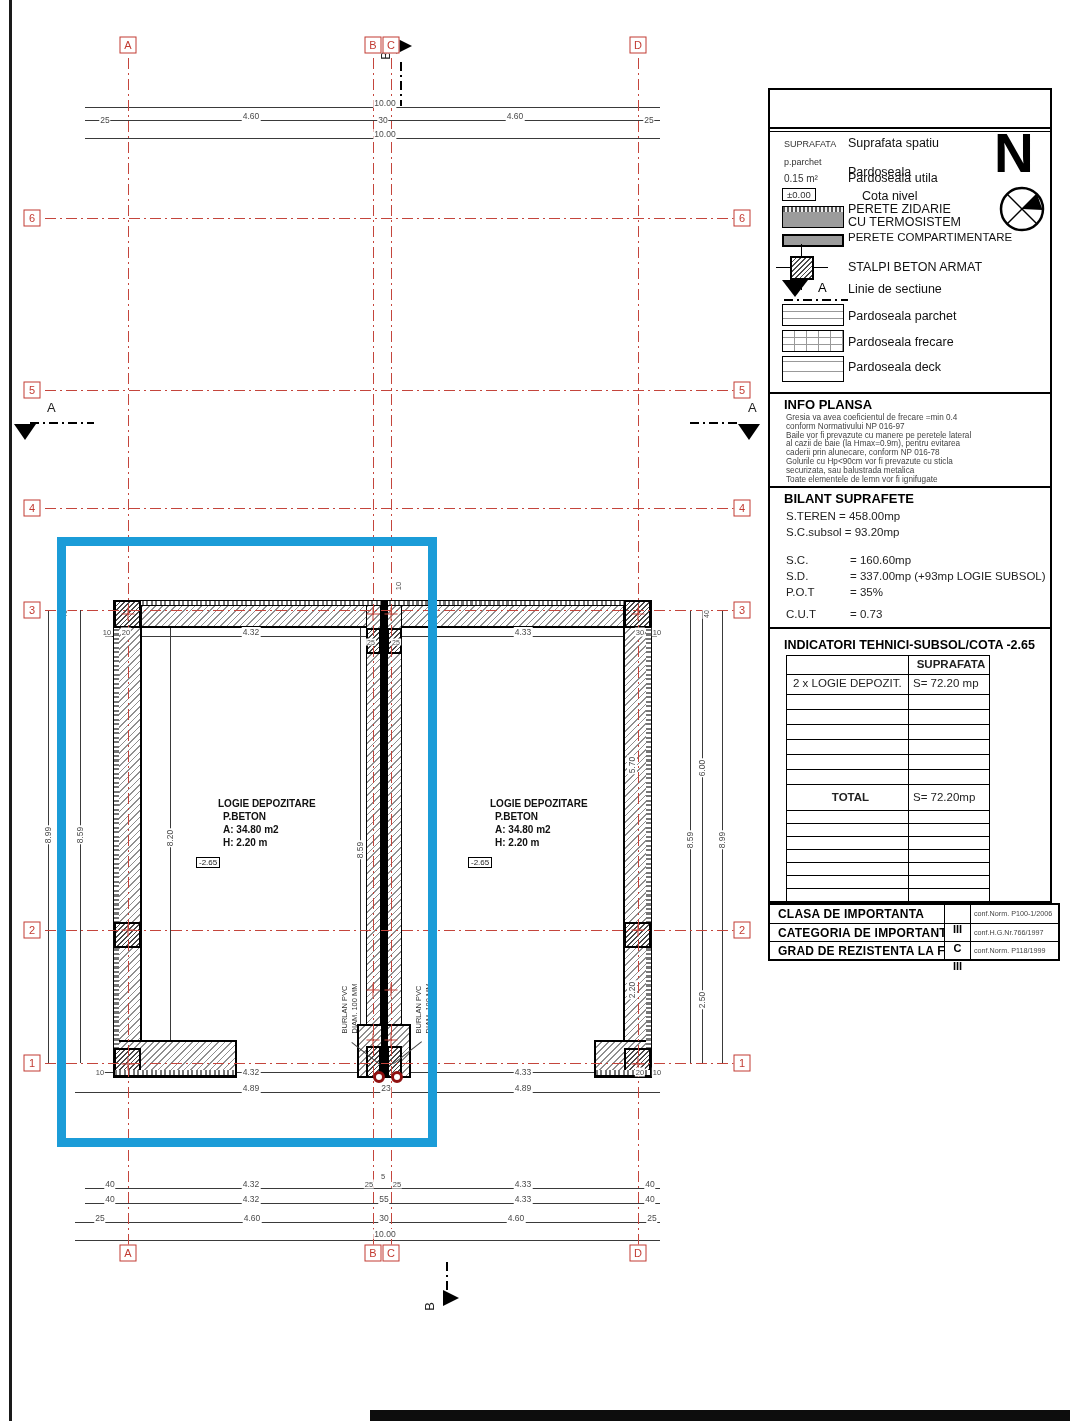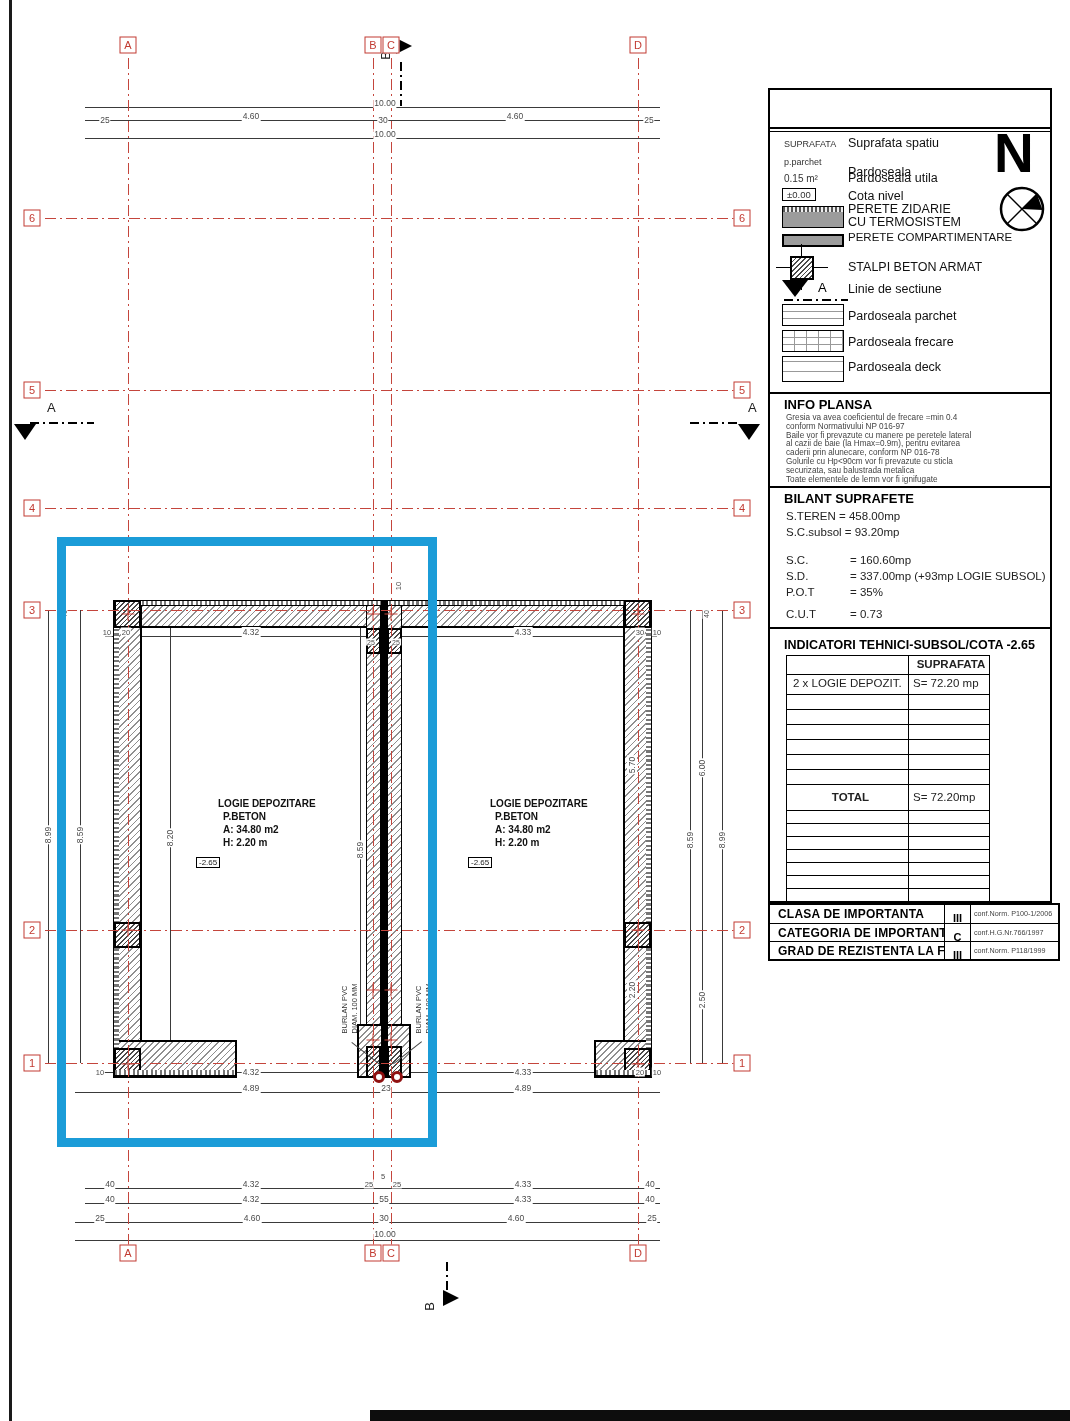--- a/index.html
+++ b/index.html
@@ -51,21 +51,21 @@
 .bl-k{display:inline-block;width:64px}
 #itable{position:absolute;left:16px;top:565px;width:204px;border:1.3px solid #000;background:#fff}
 .it-row{display:flex;border-top:1px solid #000}
 .it-row.first{border-top:none}
 .it-c1{width:122px;border-right:1px solid #000;font-size:11.5px;padding:2px 0 0 6px;color:#222}
 .it-c2{flex:1;font-size:11.5px;padding:2px 0 0 4px;color:#222}
 #clasa{position:absolute;left:768px;top:903px;width:292px;border:2px solid #000;background:#fff;z-index:8}
 .cl-row{display:flex;height:18px;border-top:1.5px solid #000}
 .cl-row.first{border-top:none}
 .cl-l{flex:1;font-weight:bold;font-size:12px;padding:2px 0 0 8px;letter-spacing:.2px;white-space:nowrap;overflow:hidden}
-.cl-v{width:26px;border-left:1.5px solid #000;font-weight:bold;font-size:11px;text-align:center;padding-top:7px}
+.cl-v{width:26px;border-left:1.5px solid #000;font-weight:bold;font-size:11px;text-align:center;padding-top:18px}
 .cl-r{width:88px;border-left:1.5px solid #000;font-size:7.2px;color:#444;padding:4px 0 0 3px;white-space:nowrap;overflow:hidden}
 </style>
 </head>
 <body>
 
 <div id="sheet">
 
   <div id="lborder"></div>
   <div id="bbar"></div>
 
@@ -270,21 +270,21 @@
     <div class="lg" style="top:37px;left:0;right:0;border-top:2px solid #000"></div>
     <div class="lg" style="top:41px;left:0;right:0;border-top:1px solid #000"></div>
 
     <span class="lg lg-sym" style="left:14px;top:49px">SUPRAFATA</span>
     <span class="lg lg-lab" style="left:78px;top:46px">Suprafata spatiu</span>
     <span class="lg lg-sym" style="left:14px;top:67px">p.parchet</span>
     <span class="lg lg-lab" style="left:78px;top:75px">Pardoseala</span>
     <span class="lg lg-sym" style="left:14px;top:83px;font-size:10px">0.15 m²</span>
     <span class="lg lg-lab" style="left:78px;top:81px">Pardoseala utila</span>
     <span class="lg lg-sym" style="left:12px;top:98px;border:1px solid #000;padding:0 4px;font-size:9.5px">±0.00</span>
-    <span class="lg lg-lab" style="left:78px;top:99px">Cota nivel</span>
+    <span class="lg lg-lab" style="left:92px;top:99px">Cota nivel</span>
 
     <div class="lg lg-swatch" style="left:12px;top:116px;width:62px;height:22px;background:#9c9c9c">
       <div style="height:5px;background:repeating-linear-gradient(90deg,#555 0 2px,#eee 2px 4px)"></div>
     </div>
     <span class="lg lg-lab" style="left:78px;top:112px">PERETE ZIDARIE</span>
     <span class="lg lg-lab" style="left:78px;top:125px">CU TERMOSISTEM</span>
     <div class="lg lg-swatch" style="left:12px;top:144px;width:62px;height:13px;background:#9c9c9c;border-width:2px"></div>
     <span class="lg lg-lab" style="left:78px;top:141px;font-size:11.5px">PERETE COMPARTIMENTARE</span>
 
     <div class="lg-line" style="left:6px;top:177px;width:52px;height:1px"></div>

